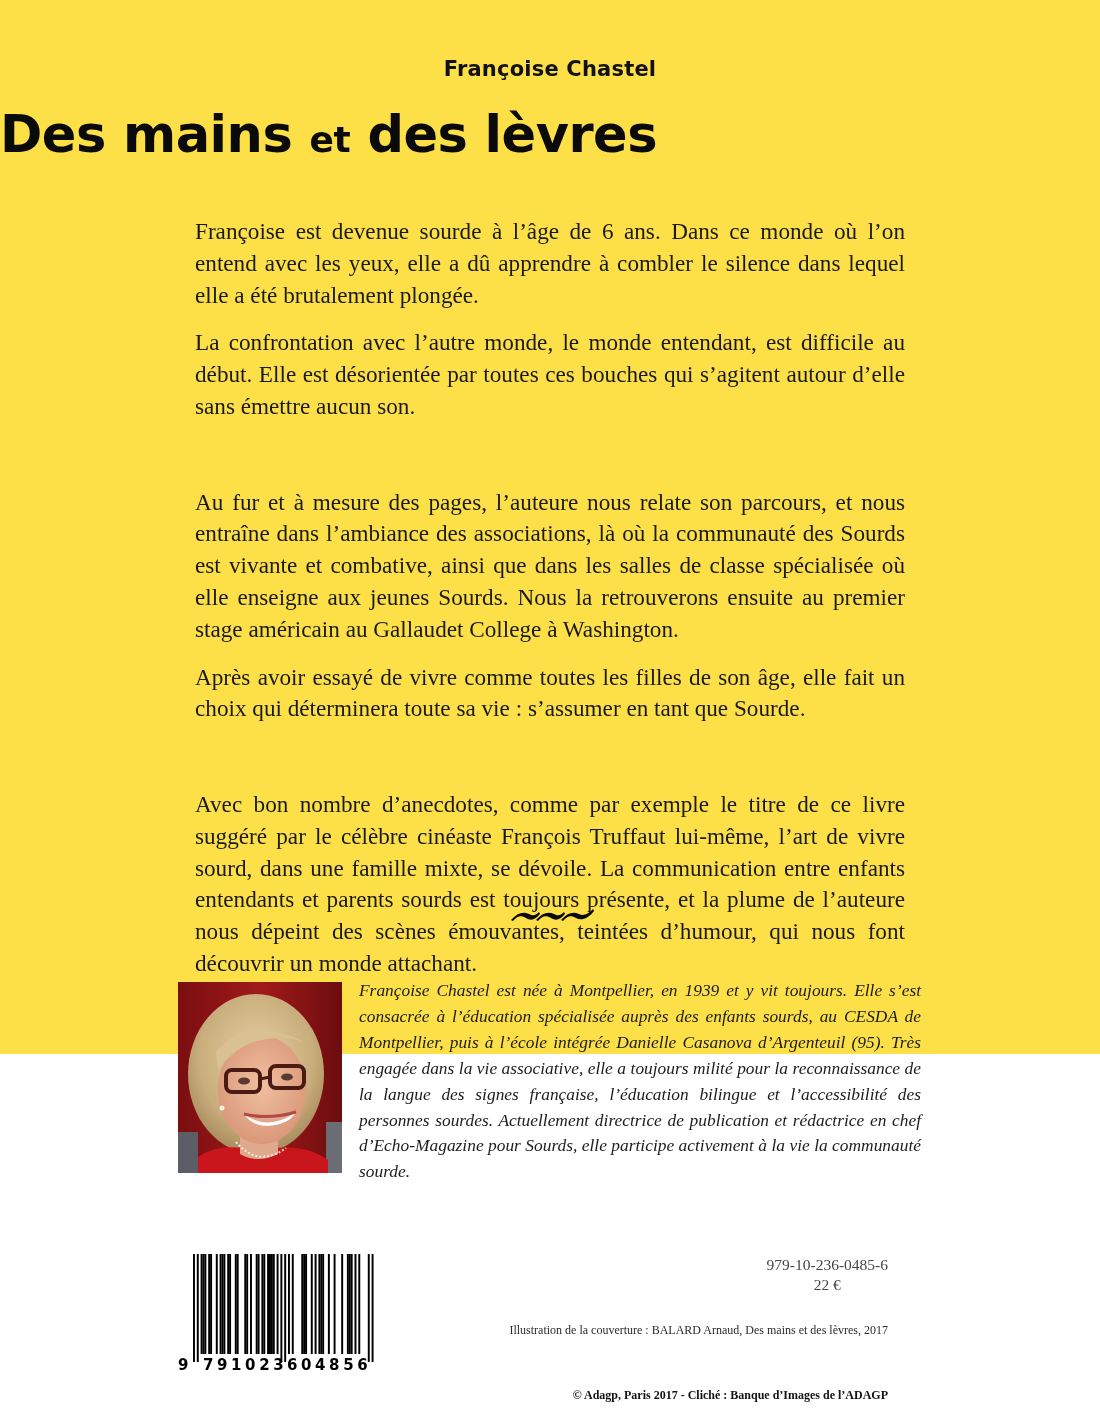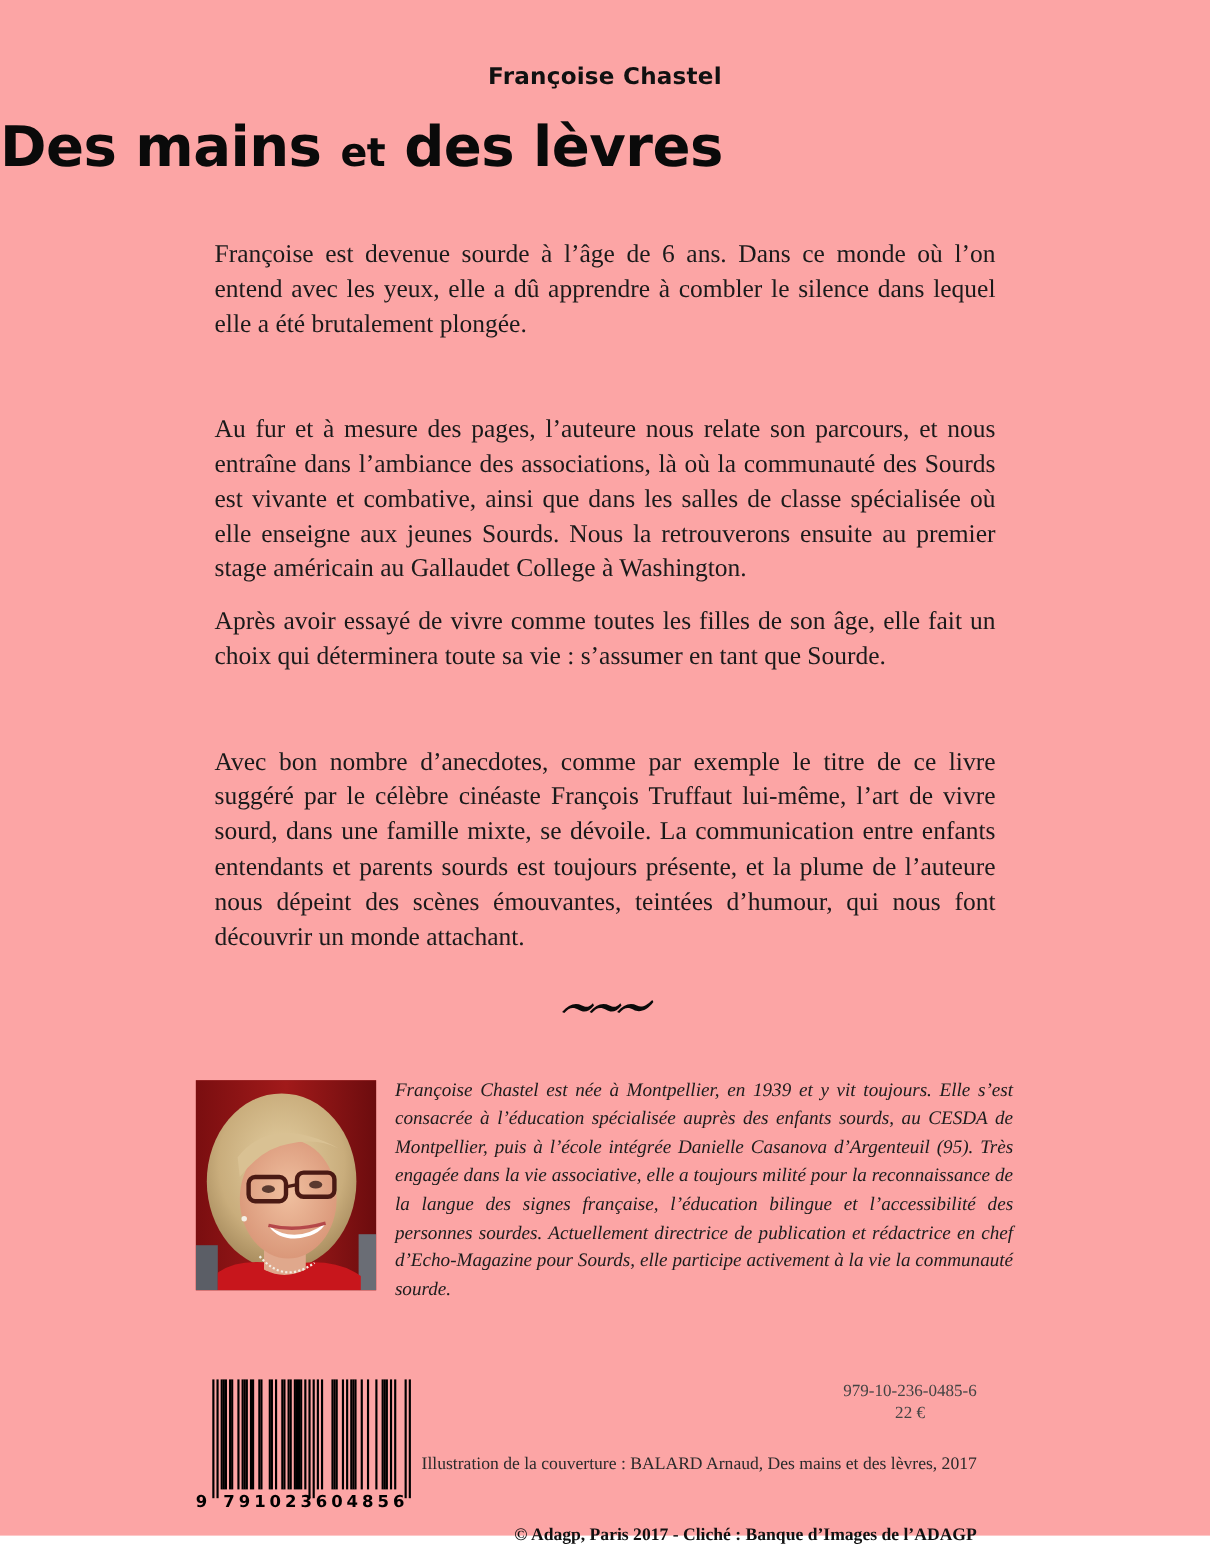--- a/index.html
+++ b/index.html
@@ -1,17 +1,17 @@
 <!DOCTYPE html>
 <html><head>
 <meta charset="utf-8">
 <style>
   html, body { margin: 0; padding: 0; background: #ffffff; }
   body { width: 1100px; height: 1422px; position: relative; overflow: hidden; color: #1a1a1a; }
-  .page { position: absolute; left: 0; top: 0; width: 1100px; height: 1396px; background: #fca5a5; }
+  .page { position: absolute; left: 0; top: 0; width: 1100px; height: 1054px; background: #fde047; }
 
   .author { position: absolute; left: 0; width: 1100px; top: 57px; text-align: center;
     font-family: "DejaVu Sans", sans-serif; font-weight: bold; font-size: 21px; color: #111; letter-spacing: 0.2px; }
   .title { position: absolute; left: 0; width: 1100px; top: 100px; 
     font-family: "DejaVu Sans", sans-serif; font-weight: bold; font-size: 51px; color: #0a0a0a; letter-spacing: -0.5px; line-height: 70px; }
   .title .small { font-size: 36px; }
 
   .blurb { position: absolute; left: 179px; width: 742px; top: 200px;
     font-family: "Liberation Serif", serif; font-size: 23.2px; line-height: 31.8px; color: #1a1a1a; text-align: justify; }
   .blurb p { margin: 16px; }
@@ -23,38 +23,39 @@
     background: #8e1414; }
 
   .bio { position: absolute; left: 359px; width: 562px; top: 978px;
     font-family: "Liberation Serif", serif; font-style: italic; font-size: 17.4px; line-height: 25.9px; color: #1c1c1c; text-align: justify; }
 
   .barcode { position: absolute; left: 176px; top: 1252px; width: 205px; height: 120px; }
 
   .isbn { position: absolute; right: 212px; top: 1255px; text-align: center;
     font-family: "Liberation Serif", serif; font-size: 15.5px; line-height: 20px; color: #444; }
   .credits { position: absolute; right: 212px; top: 1321px; text-align: right;
-    font-family: "Liberation Serif", serif; font-size: 16px; line-height: 19px; color: #2a2a2a; }
+    font-family: "Liberation Serif", serif; font-size: 12px; line-height: 19px; color: #2a2a2a; }
   .credits .bold { font-weight: bold; color: #111; margin-top: 46px; }
 </style>
 </head>
 <body>
 
 <div class="page">
 
   <div class="author">Françoise Chastel</div>
 
   <div class="title">
     <span>Des mains</span>
     <span class="small">et</span>
     <span>des lèvres</span>
   </div>
 
   <div class="blurb">
     <p>Françoise est devenue sourde à l’âge de 6 ans. Dans ce monde où l’on entend avec les yeux, elle a dû apprendre à combler le silence dans lequel elle a été brutalement plongée.</p>
+    <p>La confrontation avec l’autre monde, le monde entendant, est difficile au début. Elle est désorientée par toutes ces bouches qui s’agitent autour d’elle sans émettre aucun son.</p>
     <div class="gap"></div>
     <p>Au fur et à mesure des pages, l’auteure nous relate son parcours, et nous entraîne dans l’ambiance des associations, là où la communauté des Sourds est vivante et combative, ainsi que dans les salles de classe spécialisée où elle enseigne aux jeunes Sourds. Nous la retrouverons ensuite au premier stage américain au Gallaudet College à Washington.</p>
     <p>Après avoir essayé de vivre comme toutes les filles de son âge, elle fait un choix qui déterminera toute sa vie : s’assumer en tant que Sourde.</p>
     <div class="gap"></div>
     <p>Avec bon nombre d’anecdotes, comme par exemple le titre de ce livre suggéré par le célèbre cinéaste François Truffaut lui-même, l’art de vivre sourd, dans une famille mixte, se dévoile. La communication entre enfants entendants et parents sourds est toujours présente, et la plume de l’auteure nous dépeint des scènes émouvantes, teintées d’humour, qui nous font découvrir un monde attachant.</p>
   </div>
 
   <svg class="ornament" viewBox="0 0 86 24">
     <g fill="#0a0a0a">
       <path d="M2 17 C 8 10, 14 8, 20 11 C 24 13, 26 13, 30 9 L 31 11 C 26 17, 22 18, 17 15 C 12 12, 8 13, 4 18 Z"></path>

